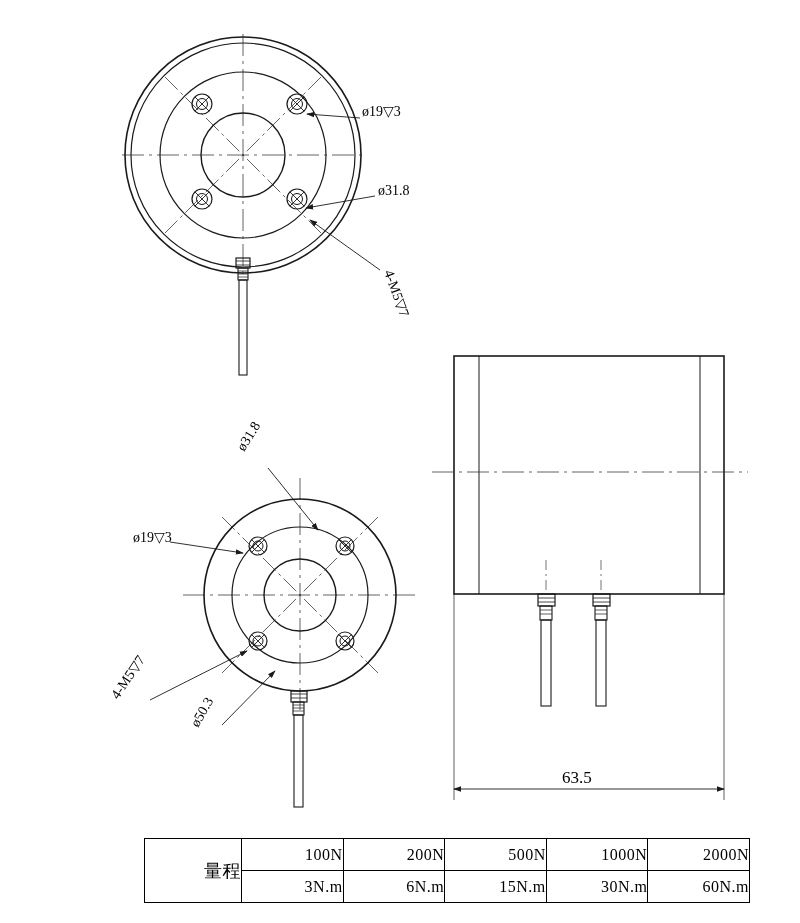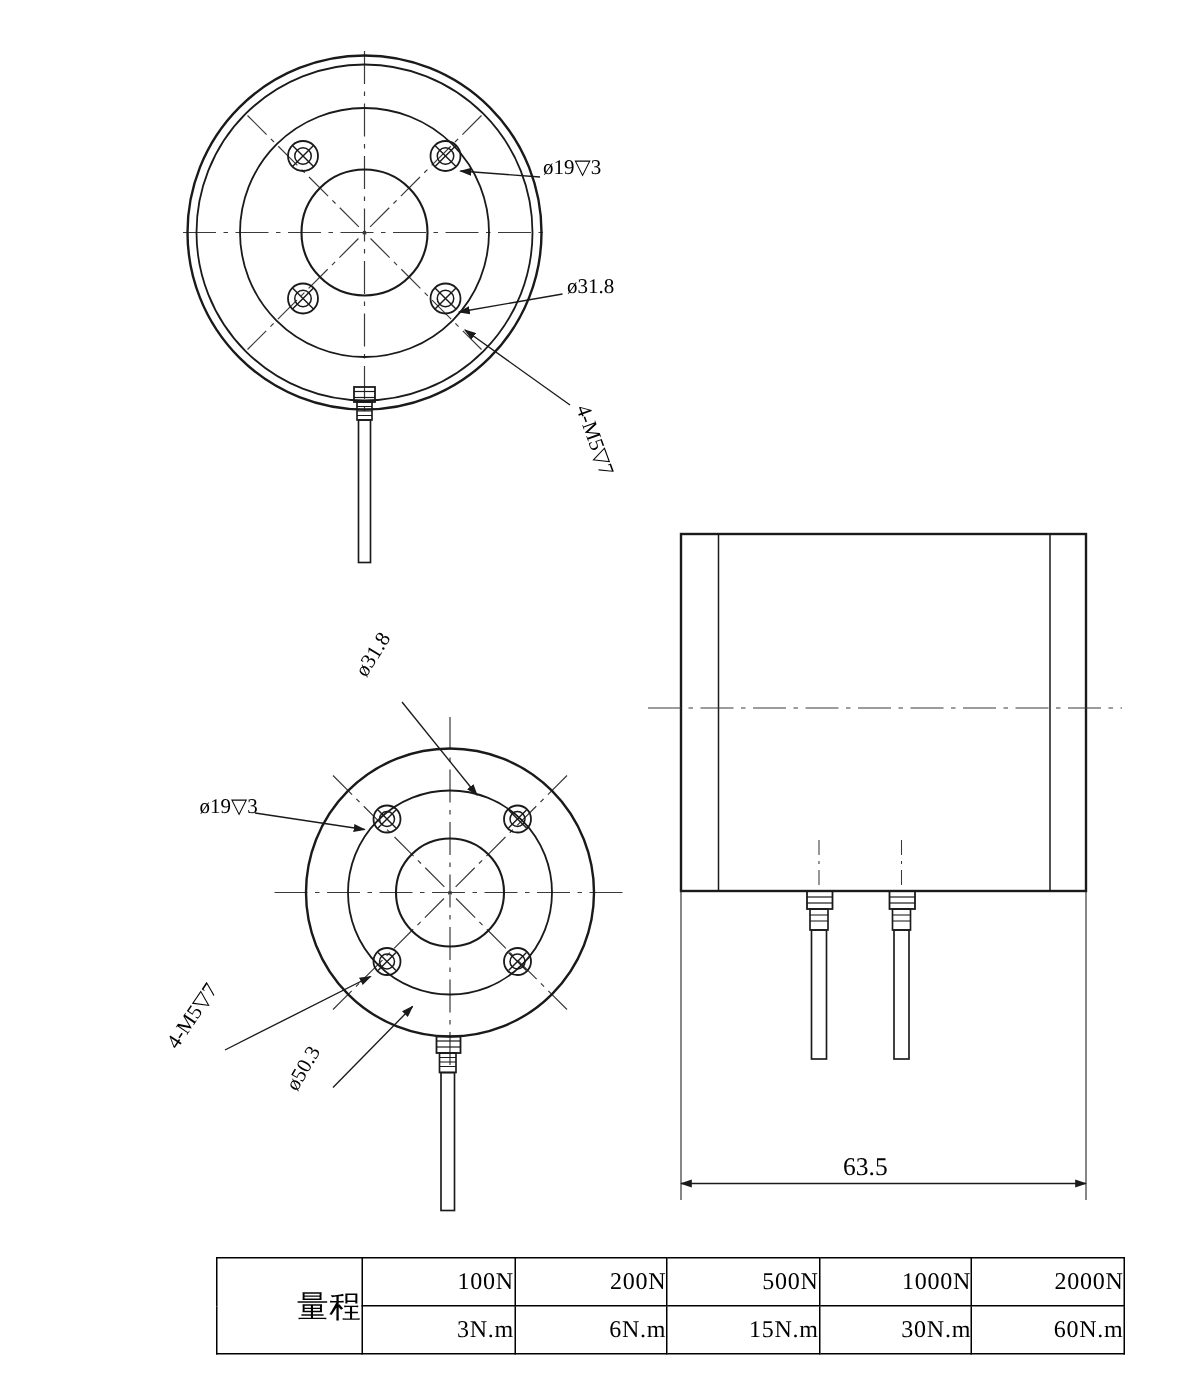--- a/index.html
+++ b/index.html
@@ -40,21 +40,21 @@
     height: 31px;
     text-align: right;
     vertical-align: middle;
     font-size: 16px;
     font-family: "Liberation Serif", serif;
     letter-spacing: 0.5px;
     padding: 0;
   }
   table.spec-table td.label-cell {
     width: 96px;
-    font-size: 21px;
+    font-size: 18px;
   }
   svg text {
     font-family: "Liberation Serif", serif;
     fill: #000000;
   }
 </style>
 </head>
 <body>
 
 <div id="sheet">

